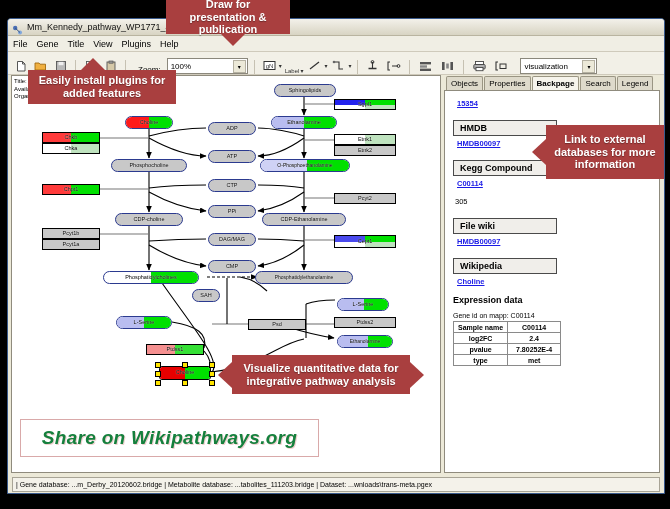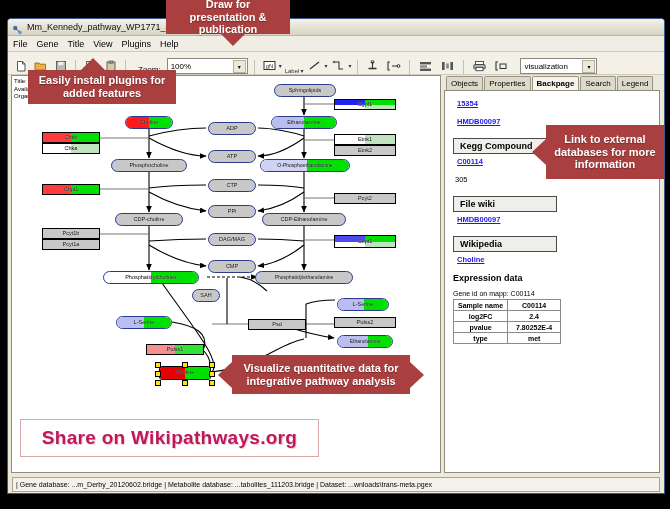--- a/index.html
+++ b/index.html
@@ -97,21 +97,21 @@
         border-left:13px solid transparent;border-right:13px solid transparent;
         border-bottom:13px solid #a93f3f;}
   .arrow-left{position:absolute;width:0;height:0;z-index:40;
         border-top:13px solid transparent;border-bottom:13px solid transparent;
         border-right:14px solid #a93f3f;}
   .arrow-right{position:absolute;width:0;height:0;z-index:40;
         border-top:13px solid transparent;border-bottom:13px solid transparent;
         border-left:14px solid #a93f3f;}
   .wpbanner{position:absolute;z-index:40;border:1px solid #d9a9a9;background:#fff;
             display:flex;align-items:center;justify-content:center;}
-  .wpbanner span{font-size:19px;font-weight:bold;color:#be185d;
+  .wpbanner span{font-size:19px;font-weight:bold;font-style:italic;color:#15803d;
                  letter-spacing:.3px;text-shadow:1px 1px 0 #f0d0d0;}
 </style>
 </head>
 <body>
 
 <div class="screen">
  <div class="window">
 
   <div class="titlebar">
     <span class="tb-icon">
@@ -469,20 +469,21 @@
       <div class="tabstrip">
         <span class="tab">Objects</span>
         <span class="tab">Properties</span>
         <span class="tab active">Backpage</span>
         <span class="tab">Search</span>
         <span class="tab">Legend</span>
       </div>
       <div class="panelbox">
         <a class="dblink" href="#">15354</a>
 
+        <div class="dbhead">HMDB</div>
         <a class="dblink" href="#">HMDB00097</a>
 
         <div class="dbhead">Kegg Compound</div>
         <a class="dblink" href="#">C00114</a>
 
         <span class="dbtext">305</span>
 
         <div class="dbhead">File wiki</div>
         <a class="dblink" href="#">HMDB00097</a>
 

